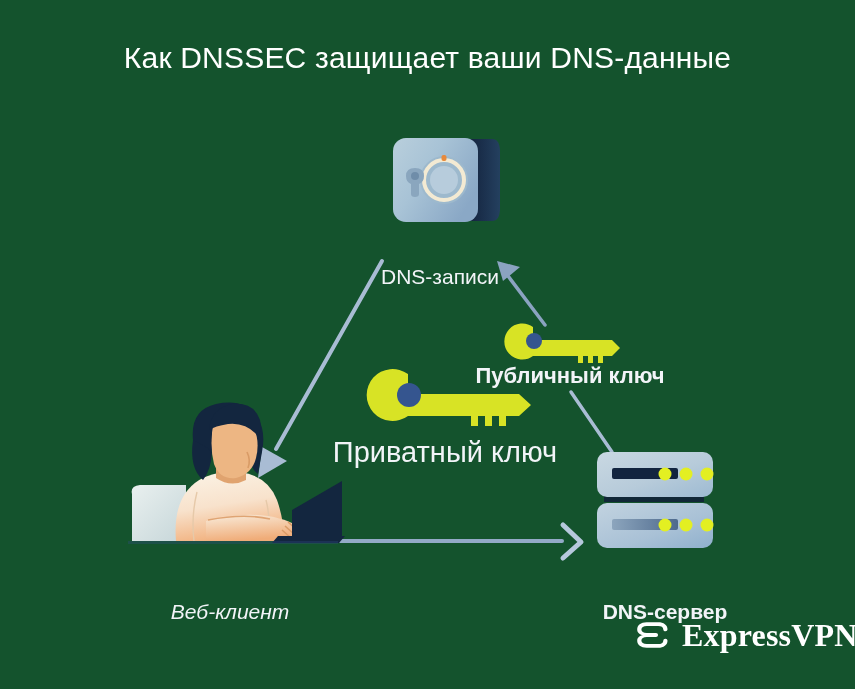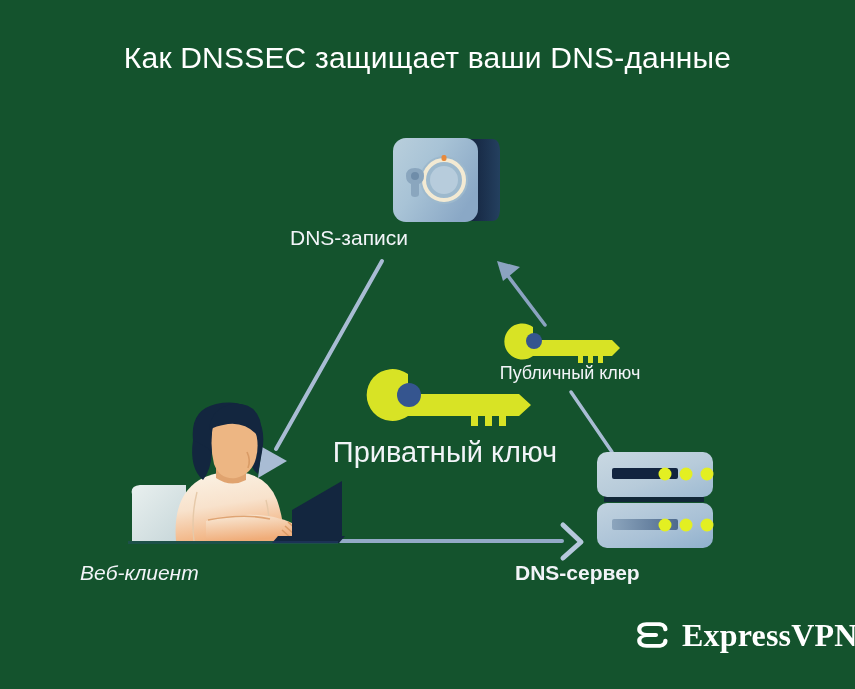--- a/index.html
+++ b/index.html
@@ -31,21 +31,23 @@
     letter-spacing: 0.2px;
     line-height: 1.2;
   }
 
   
   .node-label {
     position: absolute;
     color: #f2f4f8;
     font-size: 21px;
     font-weight: 400;
+    text-align: center;
     white-space: nowrap;
+    margin-top: 39px;
   }
   #label-dns-records {
     left: 290px;
     top: 226px;
     width: 300px;
   }
   #label-web-client {
     left: 80px;
     top: 561px;
     width: 300px;
@@ -61,21 +63,22 @@
   .key-label {
     position: absolute;
     color: #f2f4f8;
     white-space: nowrap;
     text-align: center;
   }
   #label-public-key {
     left: 400px;
     top: 363px;
     width: 340px;
-    font-size: 18px;
+    font-size: 22px;
+    font-weight: bold;
   }
   #label-private-key {
     left: 275px;
     top: 436px;
     width: 340px;
     font-size: 29px;
   }
 
   
   .layer {

